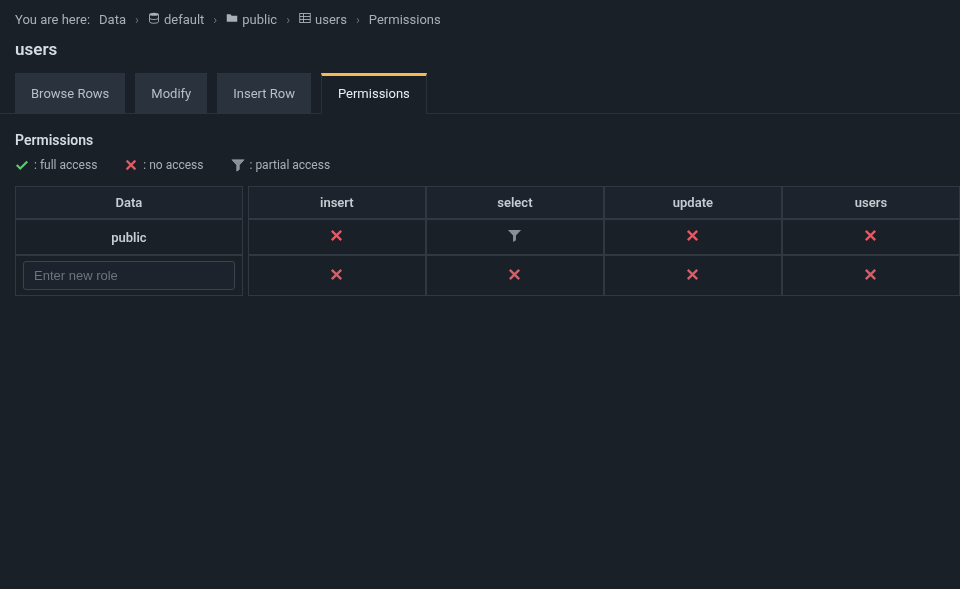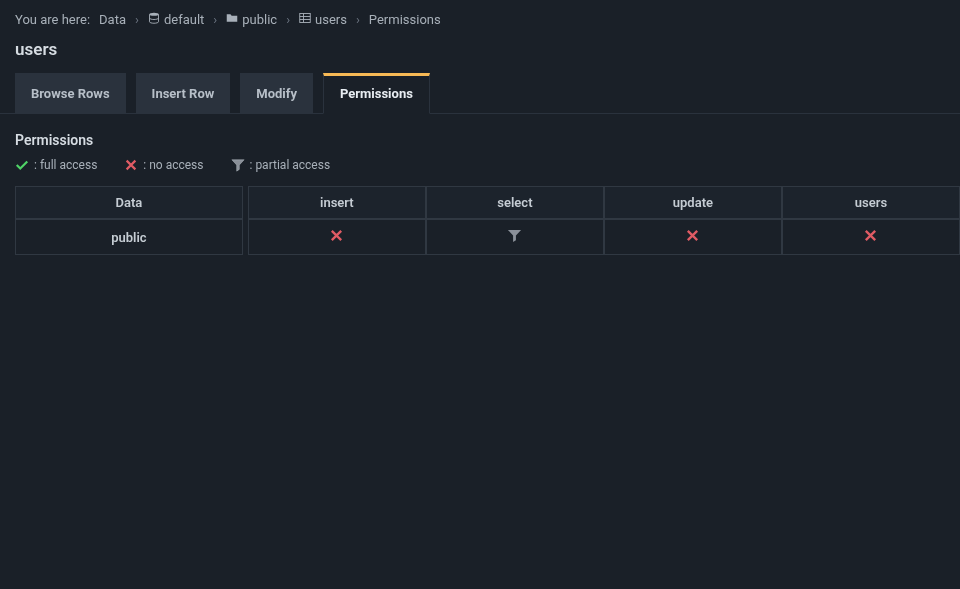--- a/index.html
+++ b/index.html
@@ -33,21 +33,21 @@
       display: flex;
       gap: 10px;
       padding: 0 15px;
       border-bottom: 1px solid #2a323d;
     }
     .tab {
       padding: 13px 16px 12px;
       background: #2a323d;
       color: #b7bfc8;
       font-size: 13px;
-      font-weight: 700;
+      font-weight: 400;
       cursor: pointer;
       border: none;
     }
     .tab.active {
       background: #1a2028;
       color: #e8edf2;
       border-top: 3px solid #f7b955;
       border-left: 1px solid #2a323d;
       border-right: 1px solid #2a323d;
       padding-top: 10px;
@@ -143,22 +143,22 @@
   <span class="sep">›</span>
   <span class="crumb">
       <span>Permissions</span>
     </span>
 </div>
 
 <div class="page-title">users</div>
 
 <div class="tabs">
   <div class="tab">Browse Rows</div>
+  <div class="tab">Modify</div>
   <div class="tab">Insert Row</div>
-  <div class="tab">Modify</div>
   <div class="tab active">Permissions</div>
 </div>
 
 <div class="section-title">Permissions</div>
 
 <div class="legend">
   <span class="item">
     <svg viewBox="0 0 16 16">
         <path class="icon-check" d="M2 8l4 4 8-8"></path>
       </svg>
@@ -208,15 +208,39 @@
               <svg viewBox="0 0 16 16">
                 <path class="icon-x" d="M3 3l10 10M13 3L3 13"></path>
               </svg>
             </span></td>
           <td class="perm-col"><span class="cell-icon">
               <svg viewBox="0 0 16 16">
                 <path class="icon-x" d="M3 3l10 10M13 3L3 13"></path>
               </svg>
             </span></td>
         </tr>
+        <tr>
+          <td class="role-col" style="padding:5px 7px;"><input class="new-role-input" placeholder="Enter new role" style=""></td>
+          <td class="gap-col"></td>
+          <td class="perm-col"><span class="cell-icon">
+              <svg viewBox="0 0 16 16">
+                <path class="icon-x" d="M3 3l10 10M13 3L3 13"></path>
+              </svg>
+            </span></td>
+          <td class="perm-col"><span class="cell-icon">
+              <svg viewBox="0 0 16 16">
+                <path class="icon-x" d="M3 3l10 10M13 3L3 13"></path>
+              </svg>
+            </span></td>
+          <td class="perm-col"><span class="cell-icon">
+              <svg viewBox="0 0 16 16">
+                <path class="icon-x" d="M3 3l10 10M13 3L3 13"></path>
+              </svg>
+            </span></td>
+          <td class="perm-col"><span class="cell-icon">
+              <svg viewBox="0 0 16 16">
+                <path class="icon-x" d="M3 3l10 10M13 3L3 13"></path>
+              </svg>
+            </span></td>
+        </tr>
       </tbody>
   </table>
 </div>
 
 </body></html>

